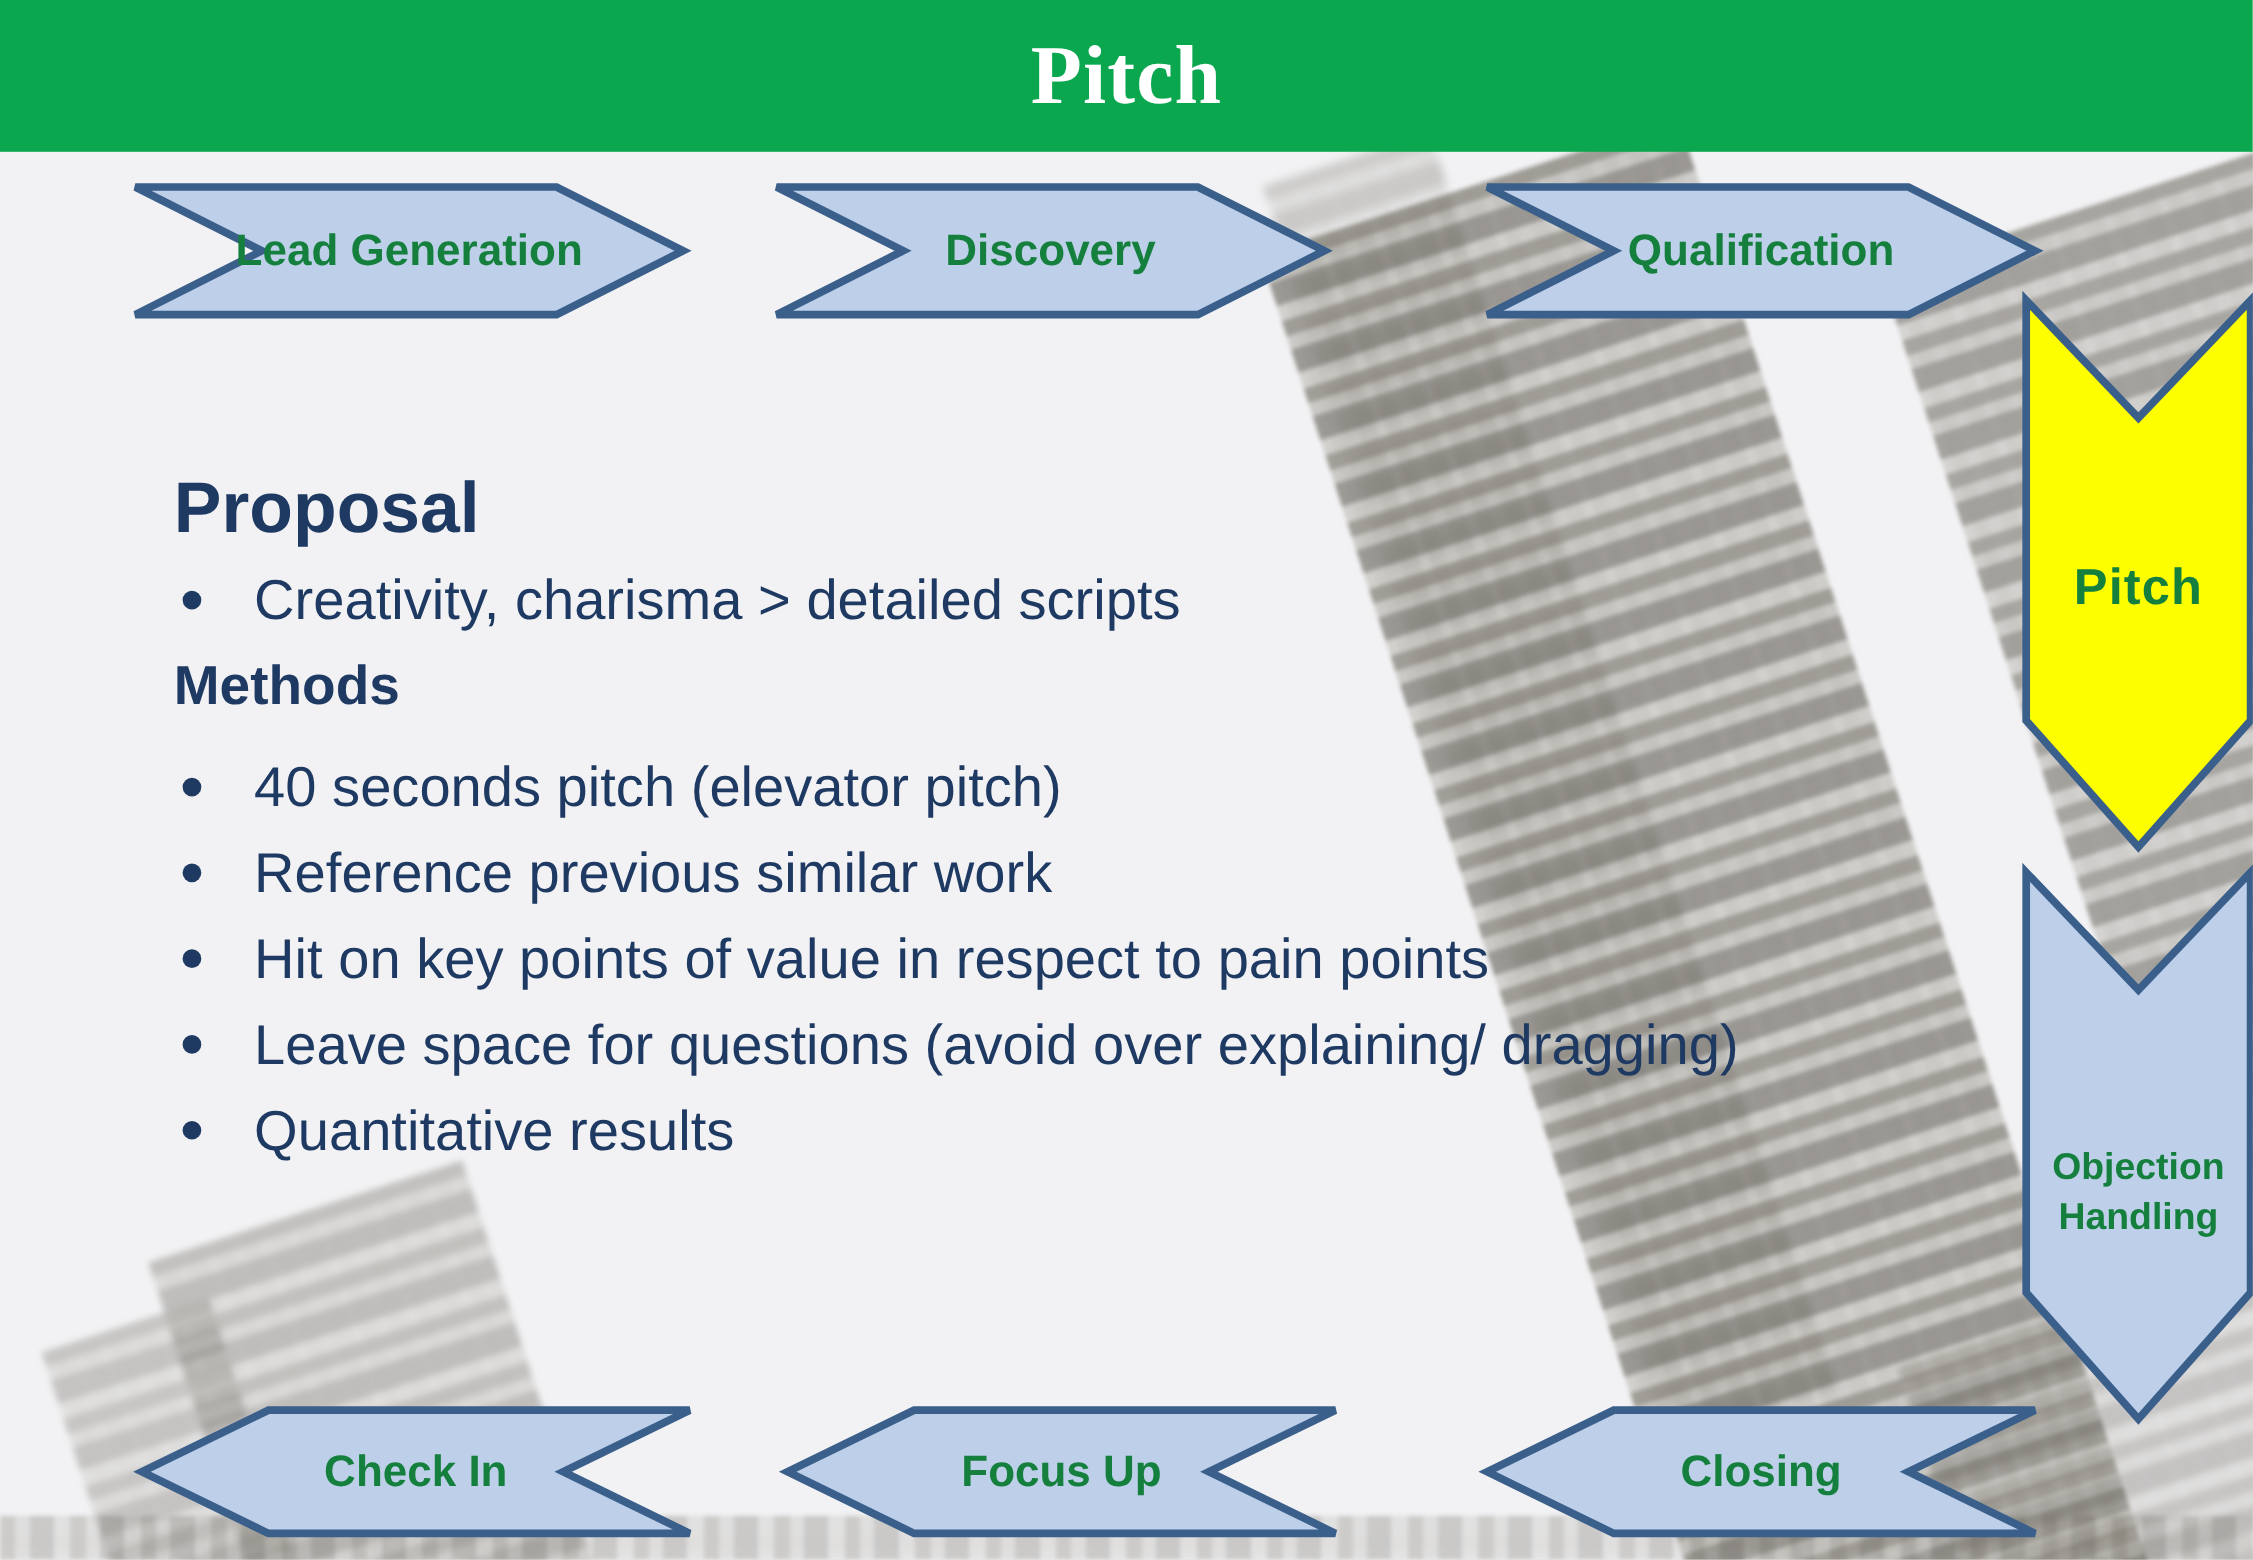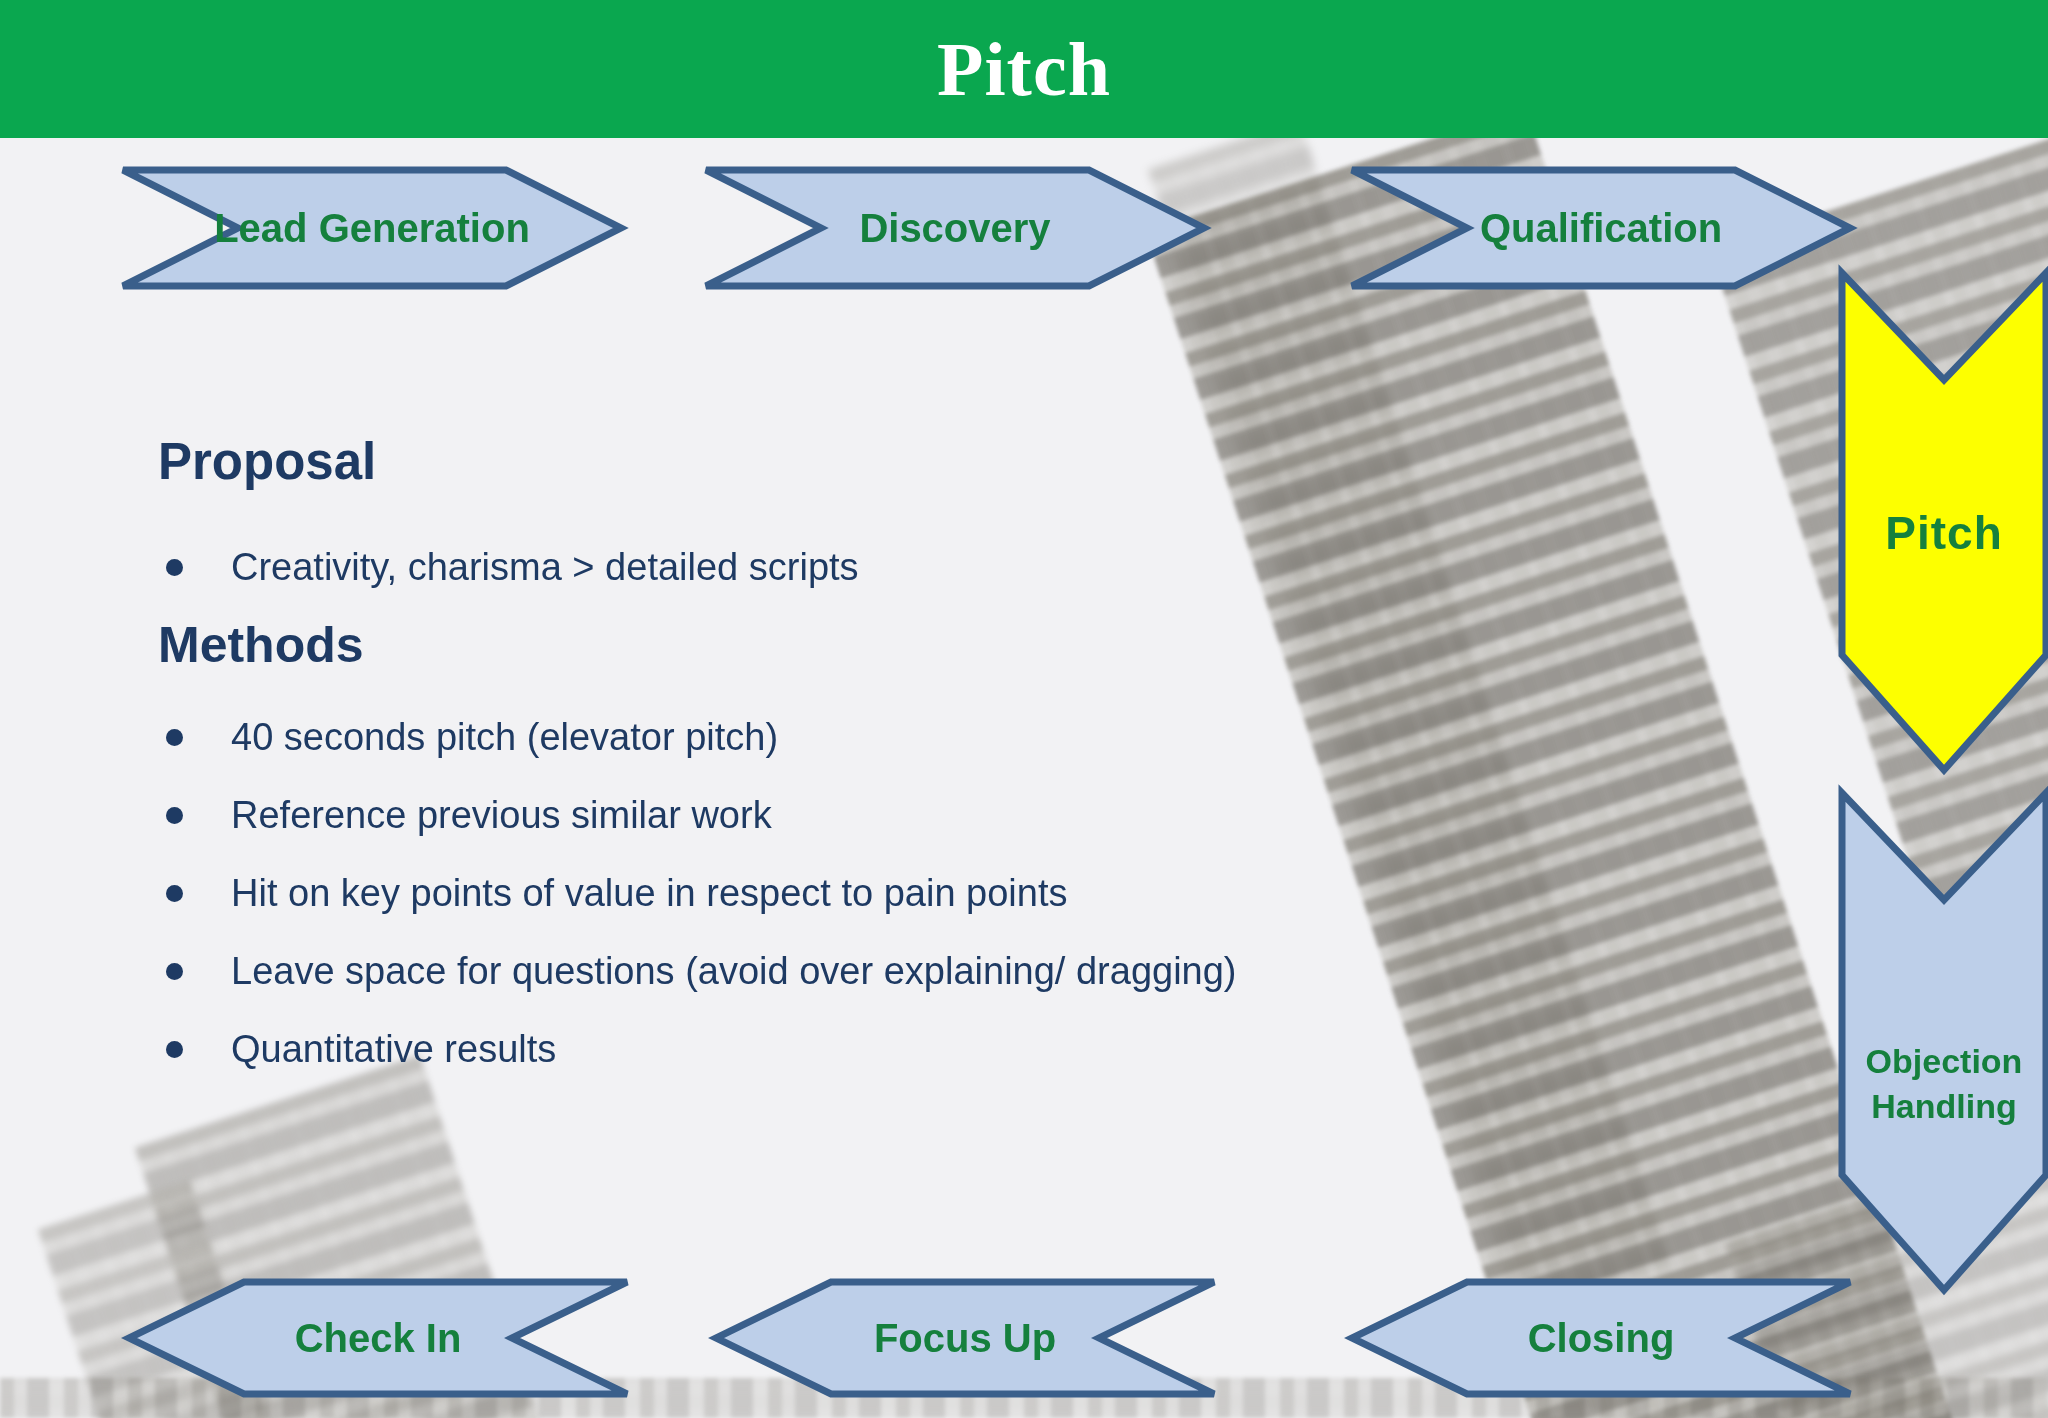--- a/index.html
+++ b/index.html
@@ -49,24 +49,24 @@
   }
   .h-arrow .lbl{font-size:40px;}
   .chev .lbl{font-size:34px;line-height:1.32;padding:0 14px;}
   .chev-pitch .lbl{font-size:46px;transform:translateY(12px);letter-spacing:1px;}
   .chev-objection .lbl{transform:translateY(42px);}
   .poly-blue{fill:#bdcfe9;stroke:#3a5f8b;stroke-width:7;}
   .poly-yellow{fill:#fdff00;stroke:#3a5f8b;stroke-width:7;}
 
   
   .content{position:absolute;left:158px;top:424px;width:1560px;z-index:2;color:#1e3a63;}
-  .content h1{margin:0 0 28px 0;font-size:51px;line-height:76px;font-weight:bold;}
+  .content h1{margin:0 0 6px 0;font-size:65px;line-height:76px;font-weight:bold;}
   .content h2{margin:0 0 20px 0;font-size:50px;line-height:66px;font-weight:bold;}
   .content ul{margin:0 0 6px 0;padding:0;list-style:none;}
-  .content li{display:flex;align-items:center;height:78px;font-size:38px;}
+  .content li{display:flex;align-items:center;height:78px;font-size:51px;}
   .content .dot{
     flex:none;width:17px;height:17px;border-radius:50%;
     background:#1e3a63;margin-left:8px;margin-right:48px;
   }
 </style>
 </head>
 <body>
 
 <div class="slide">
 

